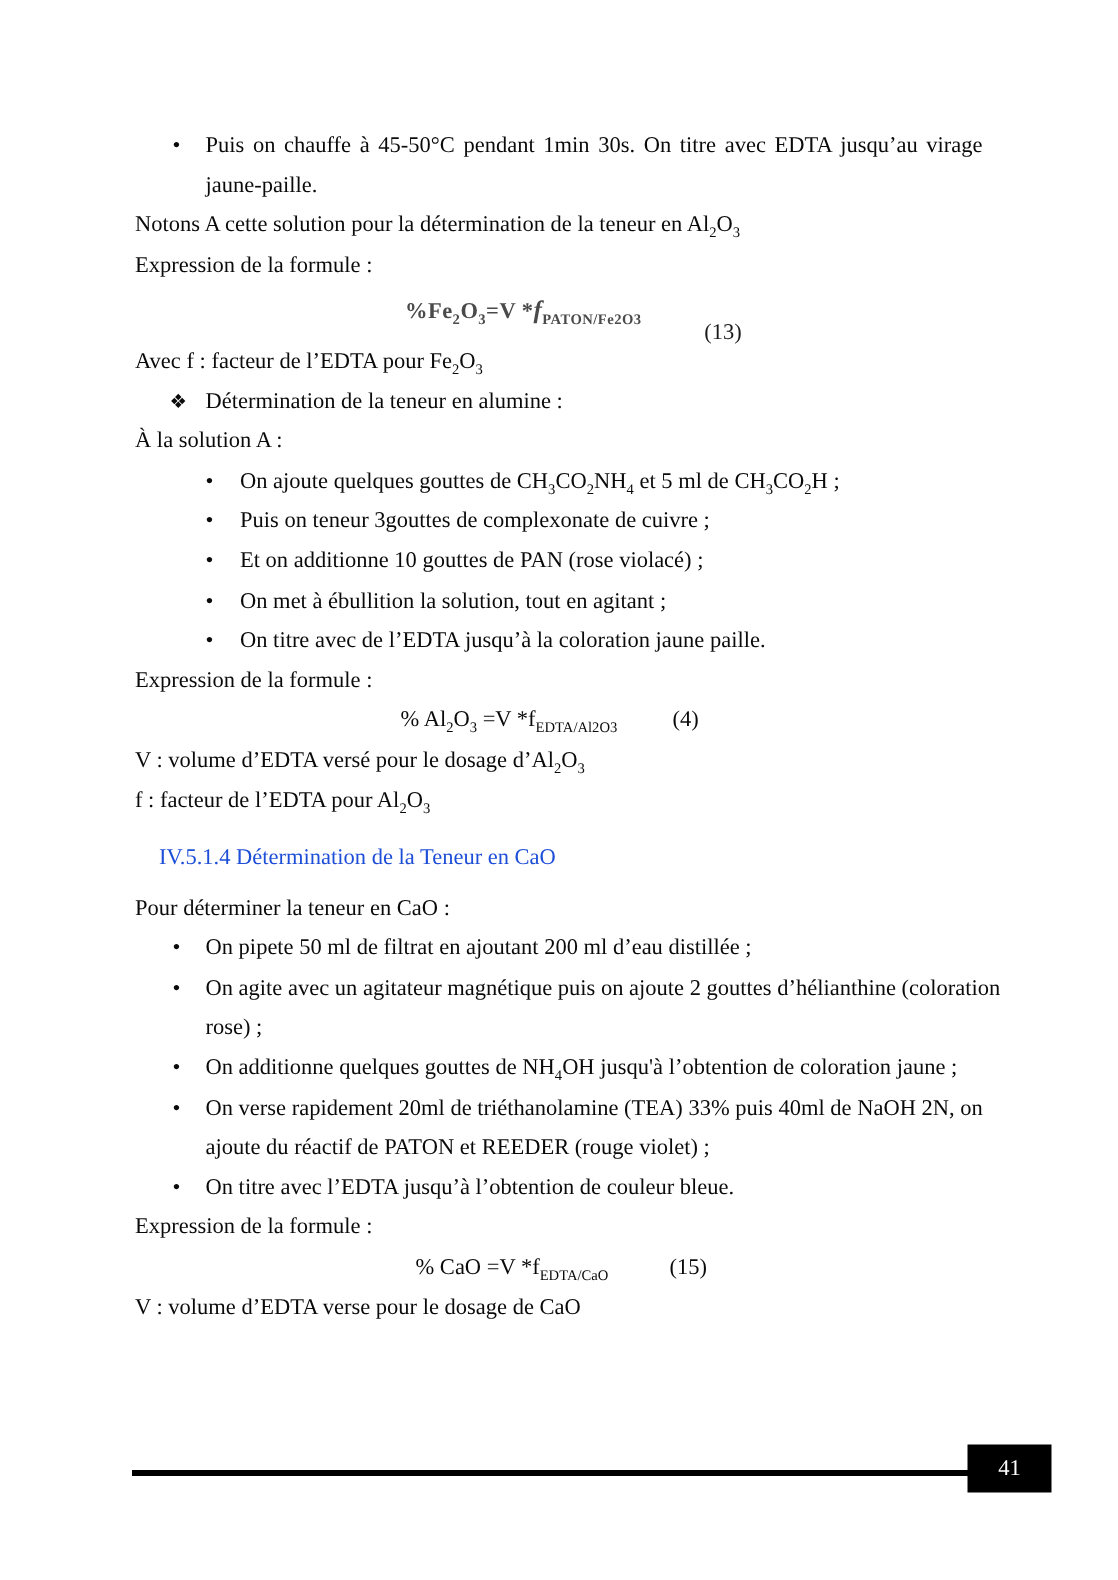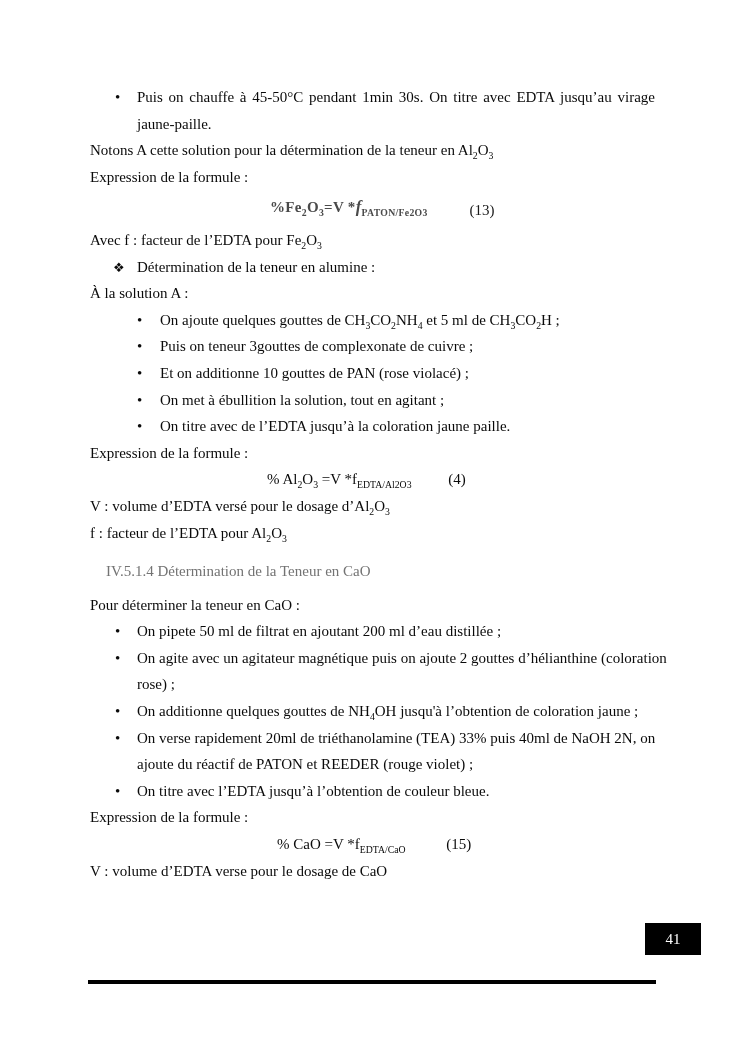--- a/index.html
+++ b/index.html
@@ -43,35 +43,35 @@
   
   .formula-row{white-space:nowrap;}
   .f13-row{padding-left:180px;margin:4px 0 6px 0;}
   .f14-row{padding-left:177px;}
   .f15-row{padding-left:187px;}
   .formula-13{
     font-weight:600;
     letter-spacing:0.3px;
   }
   .formula-13 i{font-weight:700;font-size:1.12em;}
-  .f13-num{position:relative;top:3px;margin-left:38px;color:#1a1a1a;font-weight:400;letter-spacing:0;}
+  .f13-num{position:relative;top:14px;margin-left:38px;color:#1a1a1a;font-weight:400;letter-spacing:0;}
   .f14-num{margin-left:33px;}
   .f15-num{margin-left:37px;}
   
   .heading{
     margin:12px 0 7px 80px;
     font-weight:400;
   }
   
   .footer-rule{
     position:absolute;left:88px;top:980px;
     width:568px;height:3.5px;background:#000000;
   }
   .page-badge{
-    position:absolute;left:645px;top:923px;
+    position:absolute;left:645px;top:963px;
     width:56px;height:32px;background:#000000;
     color:#ffffff;
     display:flex;align-items:center;justify-content:center;
     font-size:15px;
   }
 </style>
 </head>
 <body>
 
 <div class="sheet">
@@ -124,21 +124,21 @@
     <div class="line">Expression de la formule :</div>
 
     <div class="line formula-row f14-row">
       <span>% Al<sub>2</sub>O<sub>3</sub> =V *f<sub>EDTA/Al2O3</sub></span>
       <span class="f14-num">(4)</span>
     </div>
 
     <div class="line">V : volume d’EDTA versé pour le dosage d’Al<sub>2</sub>O<sub>3</sub></div>
     <div class="line">f : facteur de l’EDTA pour Al<sub>2</sub>O<sub>3</sub></div>
 
-    <div class="line heading" style="color: #737373; margin-left: 16px;">IV.5.1.4 Détermination de la Teneur en CaO</div>
+    <div class="line heading" style="color: #1d4ed8; margin-left: 16px;">IV.5.1.4 Détermination de la Teneur en CaO</div>
 
     <div class="line">Pour déterminer la teneur en CaO :</div>
 
     <div class="line li1">
       <span class="bullet">•</span>
       <span>On pipete 50 ml de filtrat en ajoutant 200 ml d’eau distillée ;</span>
     </div>
     <div class="line li1 stretch">
       <span class="bullet">•</span>
       <span>On agite avec un agitateur magnétique puis on ajoute 2 gouttes d’hélianthine (coloration</span>

